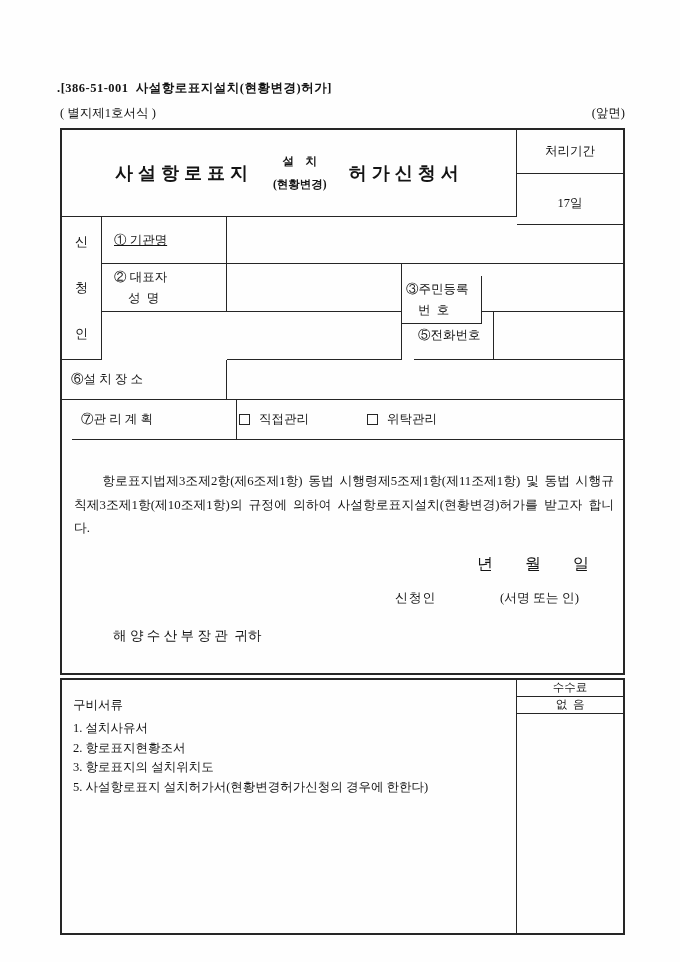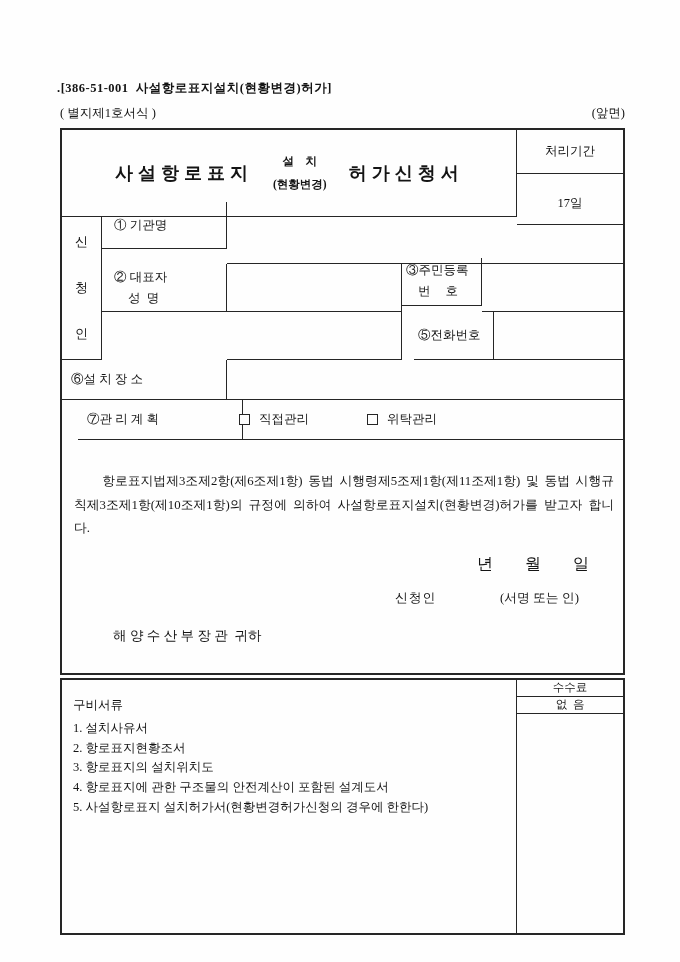--- a/index.html
+++ b/index.html
@@ -30,38 +30,38 @@
   .c-title { left:0; top:0; width:455px; height:87px; padding-left:53px; }
   .t-big { font-size:18px; font-weight:bold; letter-spacing:5px; }
   .t-mid { display:flex; flex-direction:column; align-items:center; gap:7px; margin:0 22px 0 20px; }
   .t-mid-top { font-size:11.5px; font-weight:bold; }
   .t-mid-bottom { font-size:11.5px; font-weight:bold; }
   .c-proc-label { left:455px; top:0; width:106px; height:44px; }
   .c-proc-value { left:455px; top:52px; width:106px; height:43px; }
 
   
   .c-appl-group { left:0; top:87px; width:40px; height:143px; flex-direction:column; justify-content:space-between; align-items:center; padding:16px 0; font-size:13px; }
-  .c-f1-label { left:40px; top:72px;  width:125px; height:47px; padding-left:12px; }
+  .c-f1-label { left:40px; top:87px;  width:125px; height:47px; padding-left:12px;text-decoration:underline; }
   .c-f1-value { left:165px; top:87px; width:396px; height:47px; }
   .c-f2-label { left:40px; top:134px; width:125px; height:48px; padding-left:12px; }
   .c-f2-value { left:165px; top:134px; width:175px; height:48px; }
-  .c-f3-label { left:340px; top:128px; width:80px; height:48px; padding-left:4px;font-family:Liberation Mono, monospace; }
+  .c-f3-label { left:340px; top:146px; width:80px; height:48px; padding-left:4px; }
   .c-f3-value { left:420px; top:134px; width:141px; height:48px; }
   .c-f4-label { left:40px; top:182px; width:125px; height:48px; padding-left:12px; }
   .c-f4-value { left:165px; top:182px; width:175px; height:48px; }
   .c-f5-label { left:340px; top:182px; width:80px; height:48px; padding-left:4px;margin-left:12px; }
   .c-f5-value { left:420px; top:182px; width:141px; height:48px; }
   .two-line { display:flex; flex-direction:column; gap:4px; }
   .indent1 { padding-left:14px; }
   .indent2 { padding-left:12px; }
 
   
   .c-f6-label { left:0; top:230px; width:165px; height:40px; padding-left:9px; }
   .c-f6-value { left:165px; top:230px; width:396px; height:40px; }
-  .c-f7-label { left:16px; top:270px; width:165px; height:40px; padding-left:9px; }
+  .c-f7-label { left:10px; top:270px; width:165px; height:40px; padding-left:9px; }
   .c-f7-value { left:165px; top:270px; width:396px; height:40px; padding-left:12px; gap:58px; }
   .chk-group { display:flex; align-items:center; }
   .chk { width:11px; height:11px; border:1px solid #262626; display:inline-block; margin-right:9px; background:#fefefe; }
 
   
   .c-body { left:0; top:310px; width:561px; height:233px; display:block; }
   .statement { position:absolute; left:12px; right:9px; top:30px; font-size:12.8px; line-height:1.85; text-indent:2.2em; text-align:justify; }
   .date-line { position:absolute; right:32px; top:113px; font-size:16px; letter-spacing:2px; }
   .applicant-sign { position:absolute; left:333px; top:150px; font-size:12.8px; letter-spacing:1px; }
   .sign-note { position:absolute; left:438px; top:150px; font-size:12.8px; }
@@ -155,20 +155,19 @@
       <span class="addressee pre">해 양 수 산 부 장 관  귀하</span>
     </div>
   </div>
 
   <div class="tbl" id="docs-table">
     <div class="cell c-docs br">
       <div class="docs-title">구비서류</div>
       <div class="doc-item">1. 설치사유서</div>
       <div class="doc-item">2. 항로표지현황조서</div>
       <div class="doc-item">3. 항로표지의 설치위치도</div>
-      <div class="doc-item">4. 항로표지에 관한 구조물의 안전계산이 포함된 설계도서</div>
       <div class="doc-item">5. 사설항로표지 설치허가서(현황변경허가신청의 경우에 한한다)</div>
     </div>
     <div class="cell c-fee-label bb center">수수료</div>
     <div class="cell c-fee-value bb center pre">없  음</div>
   </div>
 
 </div>
 
 </body></html>

